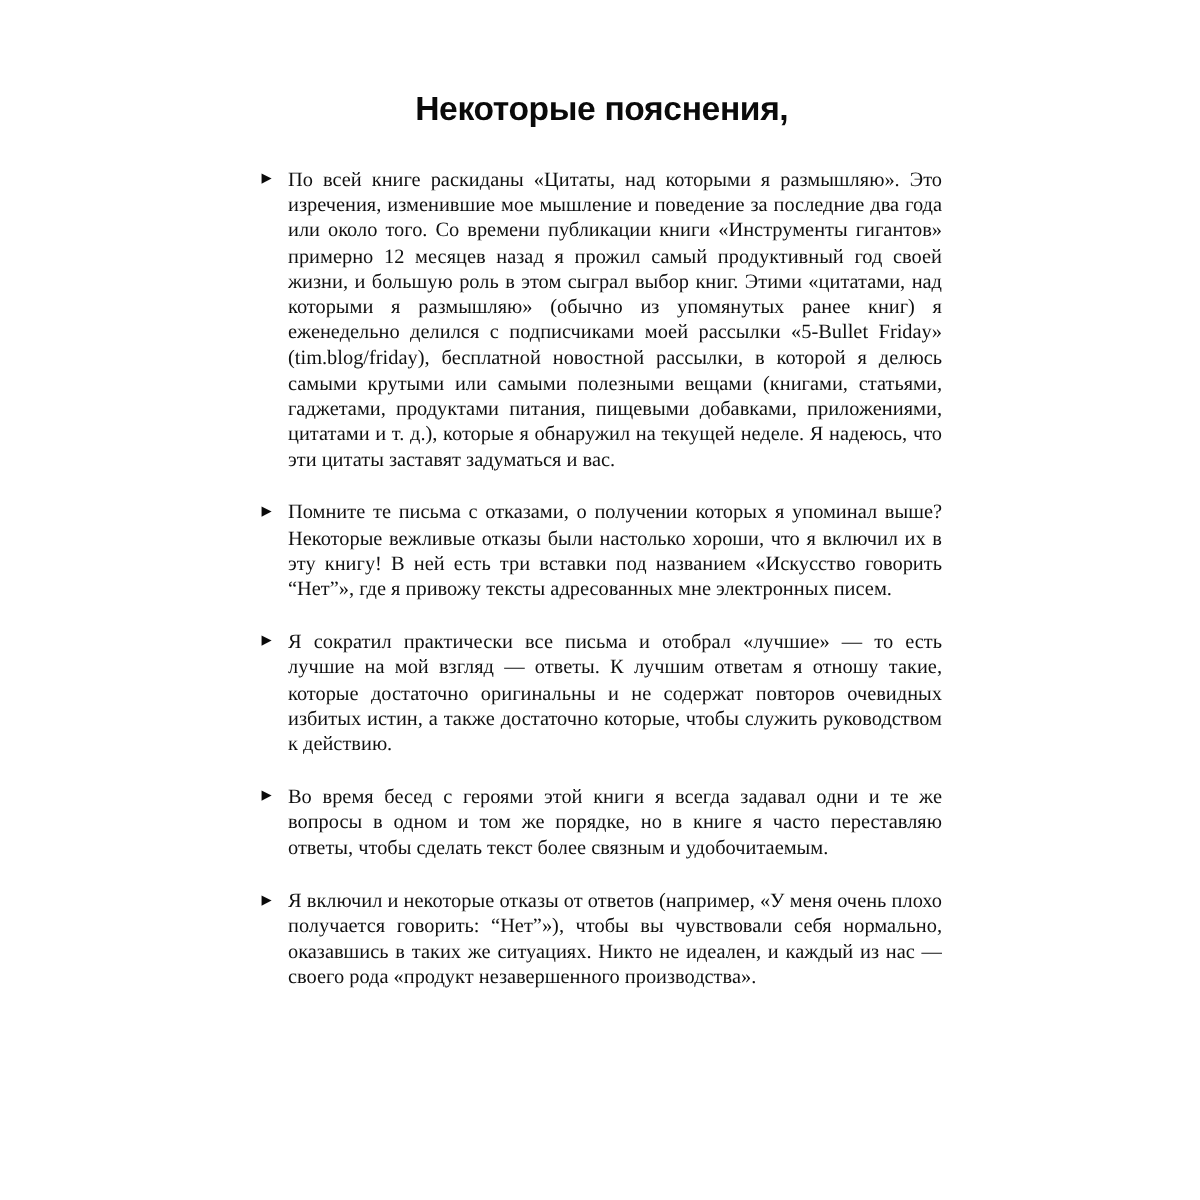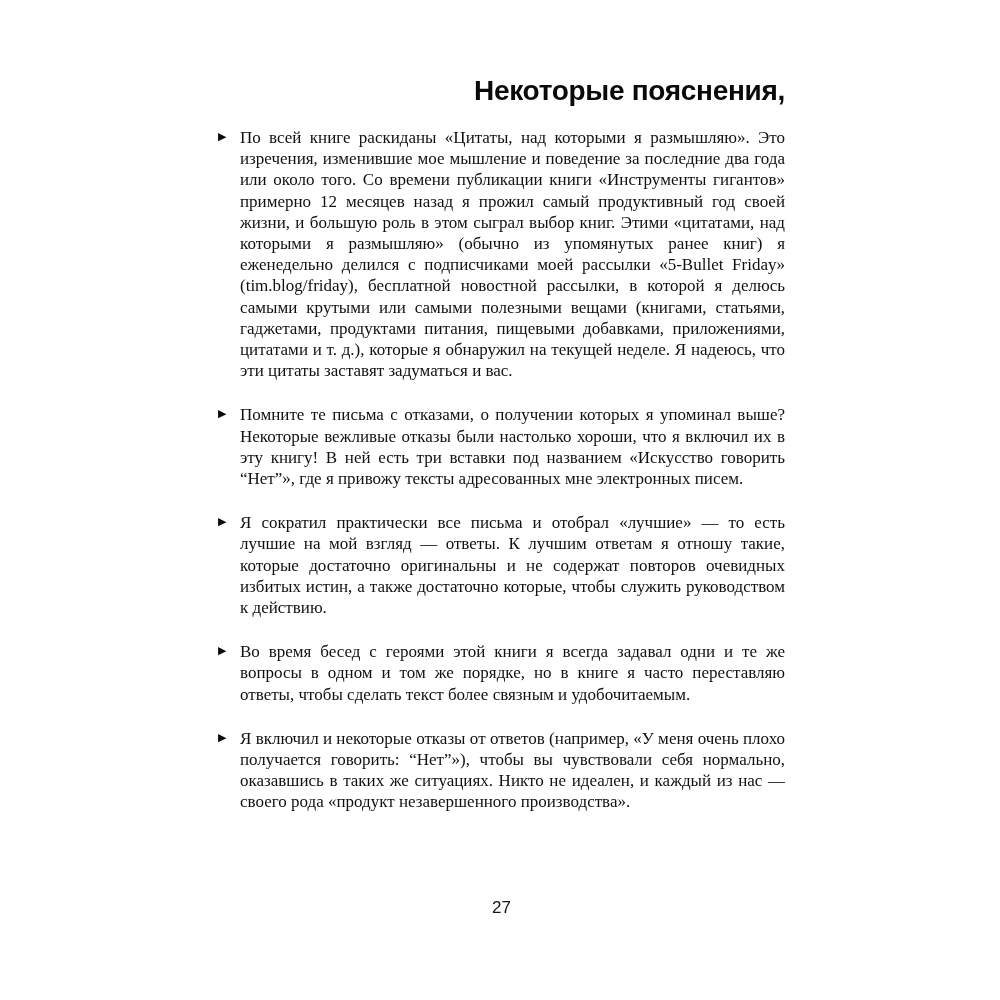--- a/index.html
+++ b/index.html
@@ -17,22 +17,22 @@
     left: 218px;
     top: 74px;
     width: 567px;
   }
   .title {
     font-family: "Liberation Sans", sans-serif;
     font-weight: bold;
     font-size: 28px;
     line-height: 33px;
     letter-spacing: -0.3px;
-    text-align: right;
-    margin: 0 0 20px 0;
+    text-align: center;
+    margin: 0 0 32px 0;
     color: #0a0a0a;
   }
   .title .tline { display: block; }
   .bullets {
     list-style: none;
     margin: 0;
     padding: 0;
   }
   .bullet {
     position: relative;
@@ -87,14 +87,13 @@
       <li class="bullet">
         <span class="bullet-marker">▶</span>
         <span>Во время бесед с героями этой книги я всегда задавал одни и те же вопросы в одном и том же порядке, но в книге я часто переставляю ответы, чтобы сделать текст более связным и удобочитаемым.</span>
       </li>
       <li class="bullet">
         <span class="bullet-marker">▶</span>
         <span>Я включил и некоторые отказы от ответов (например, «У меня очень плохо получается говорить: “Нет”»), чтобы вы чувствовали себя нормально, оказавшись в таких же ситуациях. Никто не идеален, и каждый из нас — своего рода «продукт незавершенного производства».</span>
       </li>
     </ul>
   </div>
-  <div class="page-number">27</div>
 </div>
 
 </body></html>

